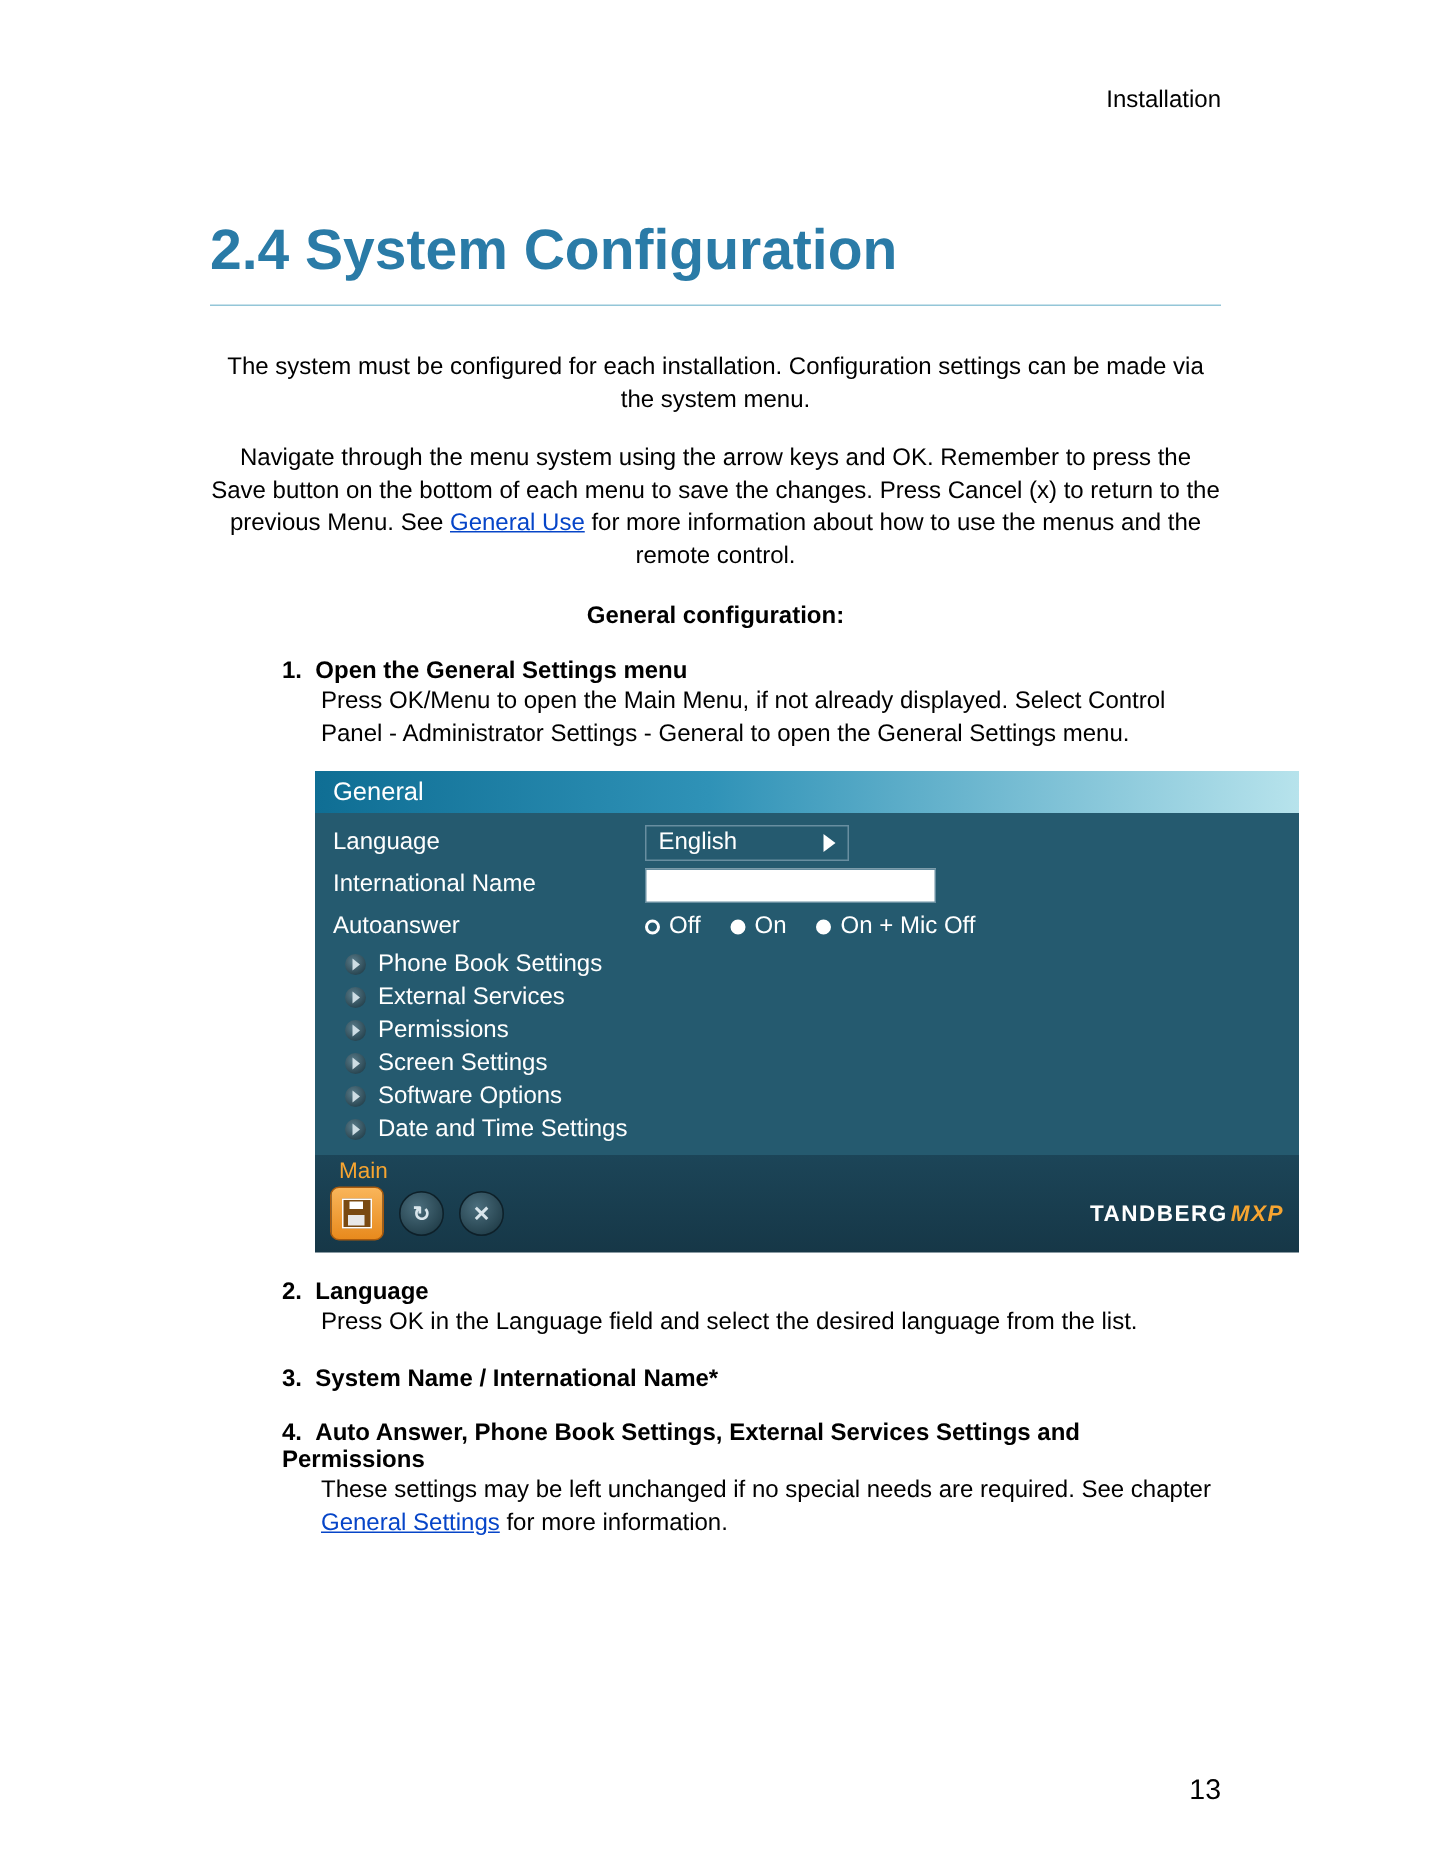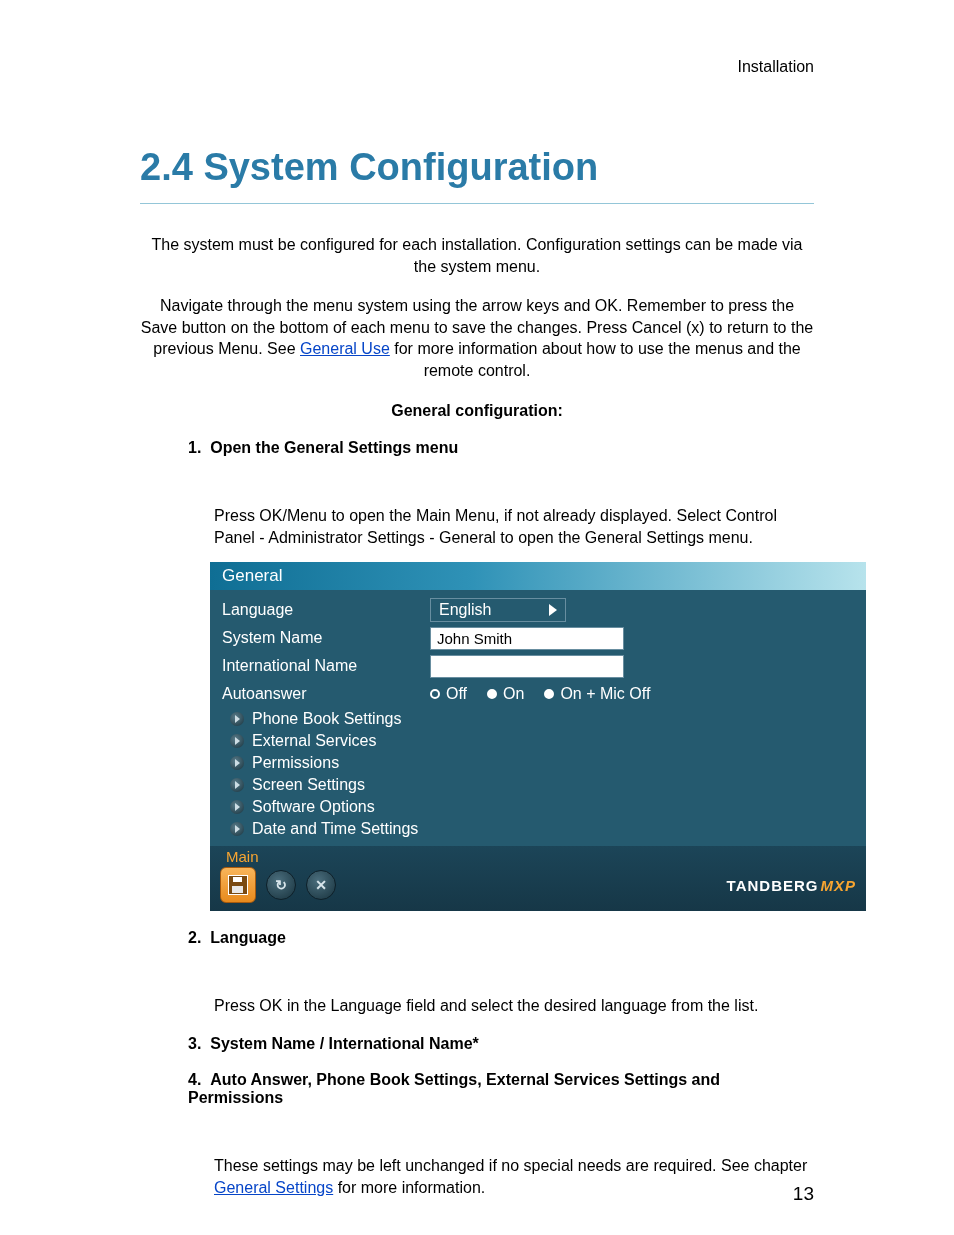--- a/index.html
+++ b/index.html
@@ -30,21 +30,21 @@
   hr.rule {
     border: none;
     border-top: 1px solid #94c6d8;
     margin: 0 0 30px 0;
   }
   p { margin: 0 0 18px 0; line-height: 1.35; text-align: center; }
   a.link { color: #0645c8; text-decoration: underline; }
   .bold { font-weight: bold; }
   .step { margin: 18px 0 0 48px; }
   .step-head { font-weight: bold; }
-  .step-body { margin-left: 26px; line-height: 1.35; margin-top: 48px; }
+  .step-body { margin-left: 26px; line-height: 1.35; }
   .step-head-flush { margin-left: 0; }
 
   
   .panel {
     width: 656px;
     margin: 14px 0 0 70px;
     font-family: "Segoe UI", Tahoma, Arial, sans-serif;
     font-size: 16px;
     color: #fff;
   }
@@ -187,24 +187,20 @@
     <div class="panel-title">General</div>
     <div class="panel-body">
       <div class="row">
         <div class="lab">Language</div>
         <div class="sel">
           <span>English</span>
           <span class="tri-right"></span>
         </div>
       </div>
       <div class="row">
-        <div class="lab">System Name</div>
-        <input class="txt" type="text" value="John Smith" style="">
-      </div>
-      <div class="row">
         <div class="lab">International Name</div>
         <input class="txt" type="text" value="" style="">
       </div>
       <div class="row">
         <div class="lab">Autoanswer</div>
         <div class="radios">
           <span class="radio-opt">
             <span class="rdot"></span>
             <span>Off</span>
           </span>

